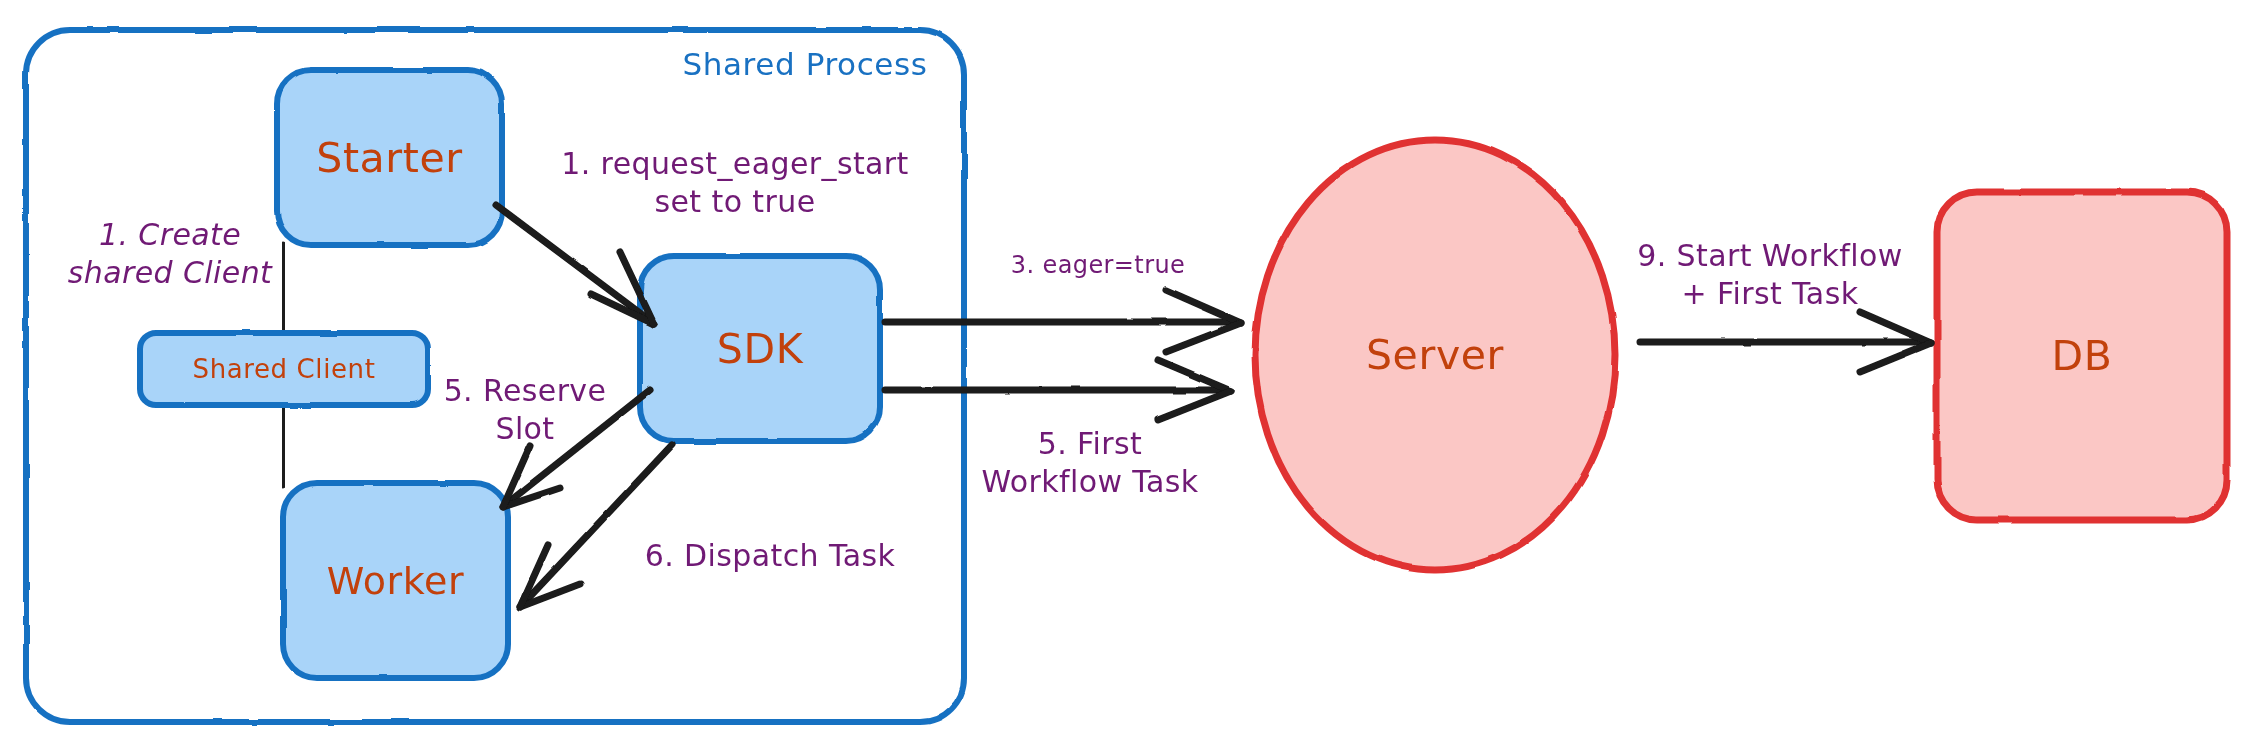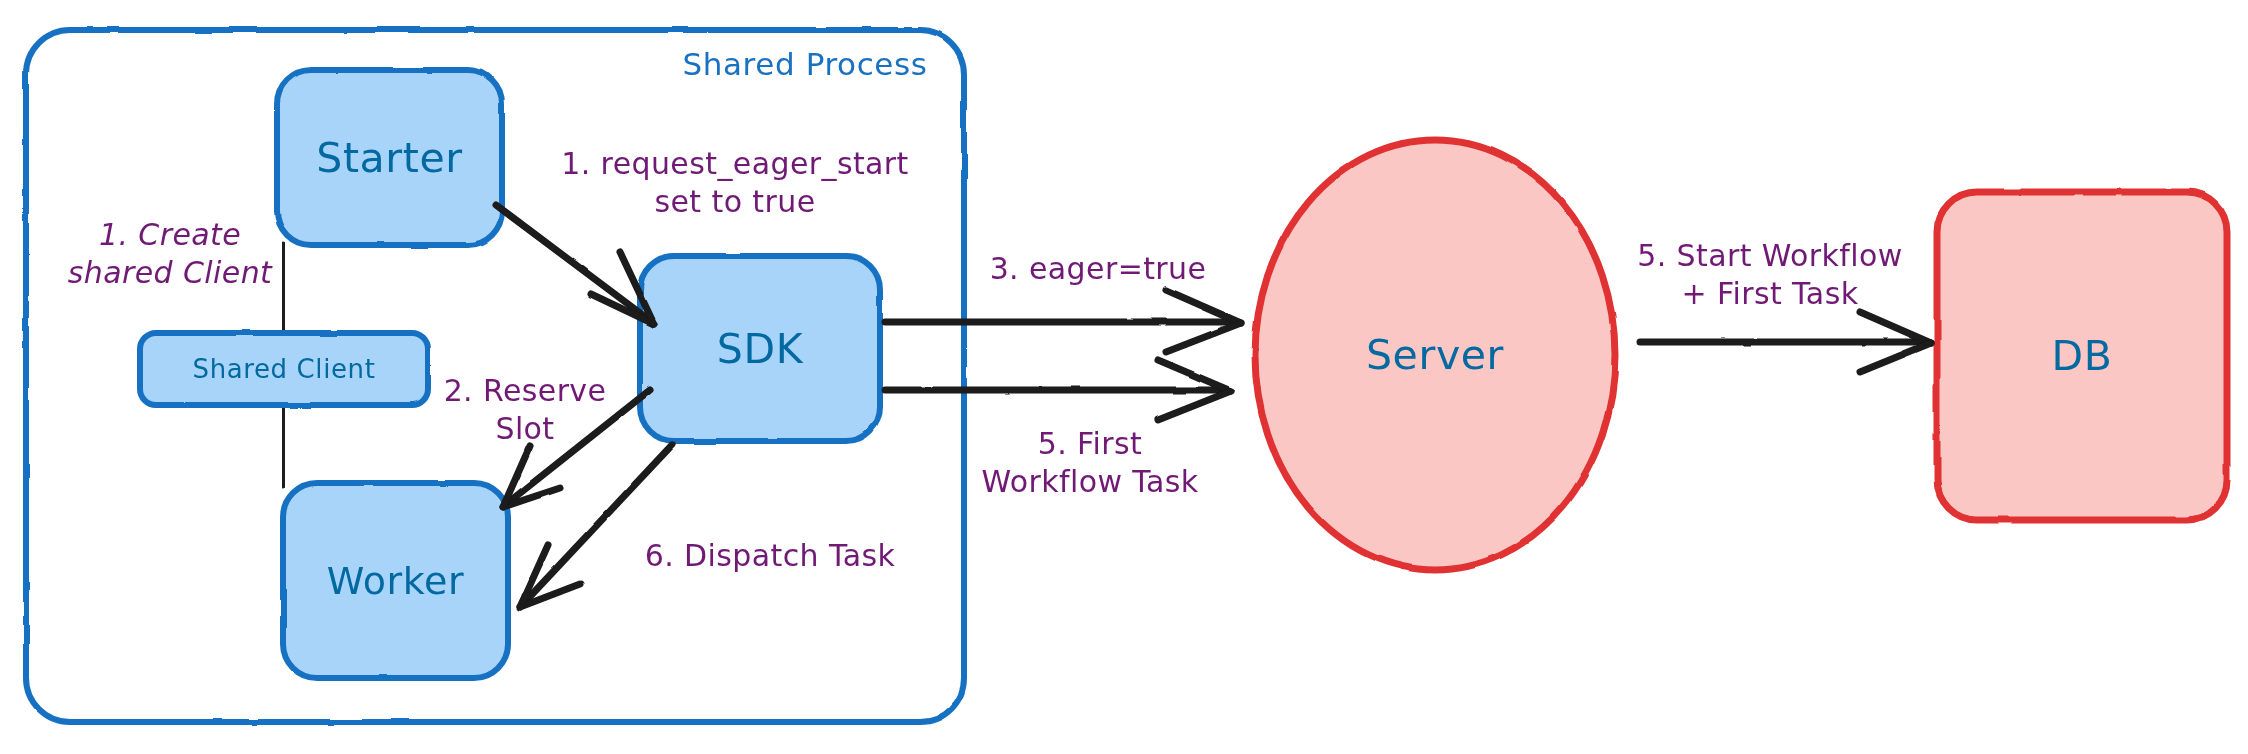--- a/index.html
+++ b/index.html
@@ -34,21 +34,21 @@
     letter-spacing: 0.4px;
     pointer-events: none;
   }
   .node-label {
     position: absolute;
     display: flex;
     align-items: center;
     justify-content: center;
     text-align: left;
     font-family: "DejaVu Sans", sans-serif;
-    color: #0369a1;
+    color: #c2410c;
     letter-spacing: 0.6px;
   }
   .group-title {
     position: absolute;
     font-family: "DejaVu Sans", sans-serif;
     color: #1971c2;
     letter-spacing: 0.6px;
   }
 </style>
 </head>
@@ -153,26 +153,26 @@
   <div class="node-label" style="left:1255px; top:140px; width:360px; height:430px; font-size:41px;">Server</div>
 
   <div class="node-label" style="left:1937px; top:192px; width:290px; height:328px; font-size:41px;">DB</div>
 
   <div class="lbl" style="left:30px; top:216px; width:280px; font-size:30px;font-style:italic;">1. Create
 shared Client</div>
 
   <div class="lbl" style="left:530px; top:145px; width:410px; font-size:30px;">1. request_eager_start
 set to true</div>
 
-  <div class="lbl" style="left:430px; top:372px; width:190px; font-size:30px;">2. Reserve
+  <div class="lbl" style="left:430px; top:372px; width:190px; font-size:30px;">5. Reserve
 Slot</div>
 
-  <div class="lbl" style="left:968px; top:250px; width:260px; font-size:30px;">3. eager=true</div>
+  <div class="lbl" style="left:968px; top:250px; width:260px; font-size:24px;">3. eager=true</div>
 
-  <div class="lbl" style="left:1620px; top:237px; width:300px; font-size:30px;">5. Start Workflow
+  <div class="lbl" style="left:1620px; top:237px; width:300px; font-size:30px;">9. Start Workflow
 + First Task</div>
 
   <div class="lbl" style="left:945px; top:425px; width:290px; font-size:30px;">5. First
 Workflow Task</div>
 
   <div class="lbl" style="left:615px; top:537px; width:310px; font-size:30px;">6. Dispatch Task</div>
 
 </div>
 
 </body></html>

